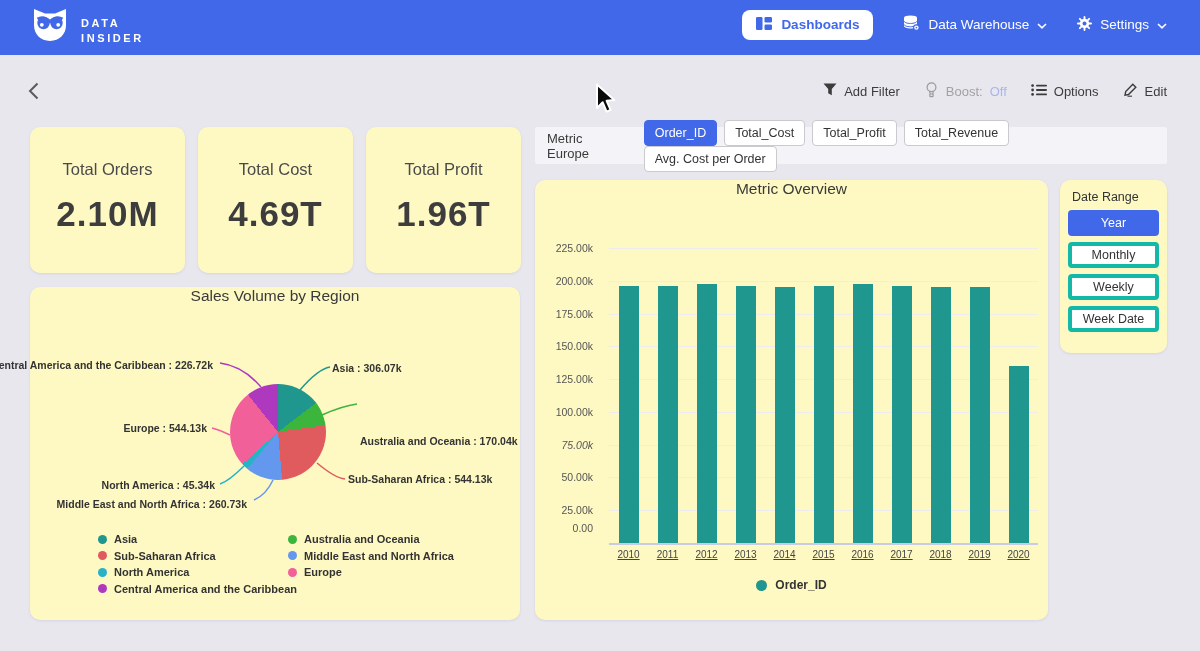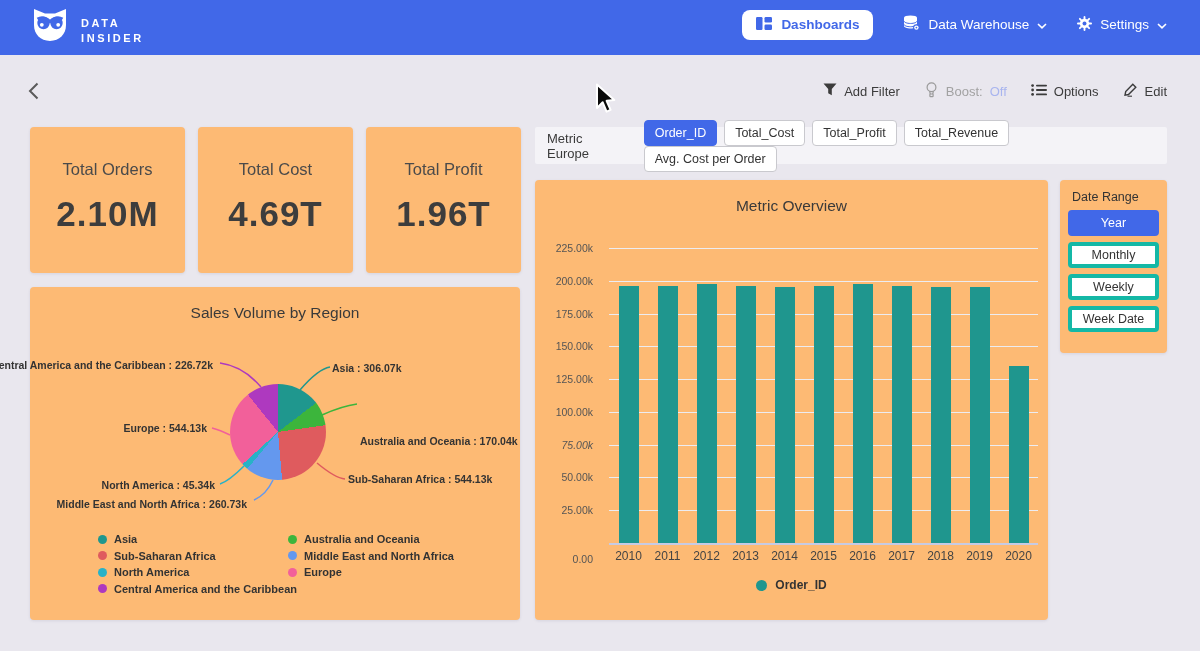--- a/index.html
+++ b/index.html
@@ -19,57 +19,57 @@
 
   
   .back-btn{position:absolute;left:28px;top:82px;cursor:pointer;}
   .page-title{position:absolute;left:57px;top:79px;font-size:20px;font-weight:500;color:#3d3d3d;}
   .header-actions{position:absolute;right:33px;top:79px;display:flex;align-items:center;gap:24px;height:24px;}
   .action{display:flex;align-items:center;gap:7px;font-size:13px;font-weight:500;color:#3c3c3c;cursor:pointer;}
   .action .muted{color:#a2a2a2;}
   .action .boost-off{color:var(--boostoff,#a9b5ef);}
 
   
-  .card{position:absolute;background:#fdba74;border-radius:4px;box-shadow:0 1px 3px rgba(50,50,90,.10);}
+  .card{position:absolute;background:#fef9c3;border-radius:10px;box-shadow:0 1px 3px rgba(50,50,90,.10);}
   .kpi{width:155px;height:146px;text-align:center;}
   .kpi-label{margin-top:33px;font-size:16.5px;font-weight:500;color:#4a4a4a;}
   .kpi-value{margin-top:15px;font-size:35px;font-weight:bold;color:#3d3d3d;letter-spacing:1px;}
 
   
   .metric-bar{position:absolute;left:535px;top:127px;width:632px;height:37px;background:#f4f3f7;
     display:flex;align-items:center;padding:0 12px;border-radius:2px;}
   .metric-label{font-size:13px;color:#3a3a3a;margin-right:16px;}
   .chip{height:26px;padding:0 10px;margin-right:7px;border-radius:4px;border:1px solid #c9c9ce;background:#fff;
     font-size:12.5px;color:#333;font-family:inherit;cursor:pointer;}
   .chip.selected{background:var(--accent,#4168e8);border-color:var(--accent,#4168e8);color:#fff;}
 
   
   .pie-card{left:30px;top:287px;width:490px;height:333px;}
-  .chart-title{text-align:center;font-size:15.5px;color:#3a3a3a;padding-top:17px;}
+  .chart-title{text-align:center;font-size:15.5px;color:#3a3a3a;}
   #pie-disc{position:absolute;left:200px;top:97px;width:96px;height:96px;border-radius:50%;}
   #pie-lines{position:absolute;left:0;top:0;width:490px;height:333px;pointer-events:none;}
   .pie-label{position:absolute;font-size:10.5px;font-weight:bold;color:#333;white-space:nowrap;}
   .pie-label.r{transform:translateX(-100%);}
   .legend-col{position:absolute;top:246px;}
   .legend-item{display:flex;align-items:center;gap:7px;height:12px;margin-bottom:4.5px;}
   .legend-dot{width:9px;height:9px;border-radius:50%;flex:none;}
   .legend-text{font-size:11px;font-weight:bold;color:#333;white-space:nowrap;}
 
   
   .bar-card{left:535px;top:180px;width:513px;height:440px;}
   #bar-plot{position:absolute;left:74px;top:68px;width:429px;height:295px;}
   .gridline{position:absolute;left:0;width:100%;height:1px;background:#ececf1;}
   .gridline.axis{background:#c7cbe4;height:2px;}
   #bar-ylabels{position:absolute;left:0;top:68px;width:58px;height:295px;}
   .ytick{position:absolute;right:0;width:58px;text-align:right;font-size:10.5px;color:#555;}
   #bar-slots{position:absolute;left:74px;top:68px;width:429px;height:295px;display:flex;align-items:flex-end;}
   .bar-slot{flex:1;display:flex;justify-content:center;align-items:flex-end;height:100%;}
   .bar-rect{width:20px;background:var(--teal,#1f968e);}
   #bar-xlabels{position:absolute;left:74px;top:369px;width:429px;display:flex;}
-  .xtick{flex:1;text-align:center;font-size:12px;color:#444;}
+  .xtick{flex:1;text-align:center;font-size:10px;color:#444;text-decoration:underline;}
   .bar-legend{position:absolute;left:0;top:398px;width:100%;display:flex;justify-content:center;align-items:center;gap:8px;}
   .bar-legend .legend-dot{width:11px;height:11px;}
   .bar-legend .legend-text{font-size:12px;}
 
   
   .date-card{left:1060px;top:180px;width:107px;height:173px;}
   .date-label{padding:10px 0 0 12px;font-size:12.5px;color:#333;}
   .date-btn{display:block;width:91px;height:26px;margin:6px auto 0 auto;border-radius:4px;border:4px solid #14b8a6;
     background:#fff;font-size:12.5px;color:#333;font-family:inherit;cursor:pointer;}
   .date-btn.selected{background:var(--accent,#4168e8);border-color:var(--accent,#4168e8);color:#fff;}
@@ -291,21 +291,21 @@
     <div id="bar-ylabels">
         <div class="ytick" style="top: -6px;">225.00k</div>
         <div class="ytick" style="top: 26.7778px;">200.00k</div>
         <div class="ytick" style="top: 59.5556px;">175.00k</div>
         <div class="ytick" style="top: 92.3333px;">150.00k</div>
         <div class="ytick" style="top: 125.111px;">125.00k</div>
         <div class="ytick" style="top: 157.889px;">100.00k</div>
         <div class="ytick" style="top: 190.667px; font-style: italic;">75.00k</div>
         <div class="ytick" style="top: 223.444px;">50.00k</div>
         <div class="ytick" style="top: 256.222px;">25.00k</div>
-        <div class="ytick" style="top: 305px; padding-left: 8px;">0.00</div>
+        <div class="ytick" style="top: 274px; padding-left: 8px;">0.00</div>
       </div>
     <div id="bar-slots">
         <div class="bar-slot">
           <div class="bar-rect" style="height: 256.6px; background: rgb(31, 150, 142);"></div>
         </div>
         <div class="bar-slot">
           <div class="bar-rect" style="height: 256.8px; background: rgb(31, 150, 142);"></div>
         </div>
         <div class="bar-slot">
           <div class="bar-rect" style="height: 258.6px; background: rgb(31, 150, 142);"></div>

